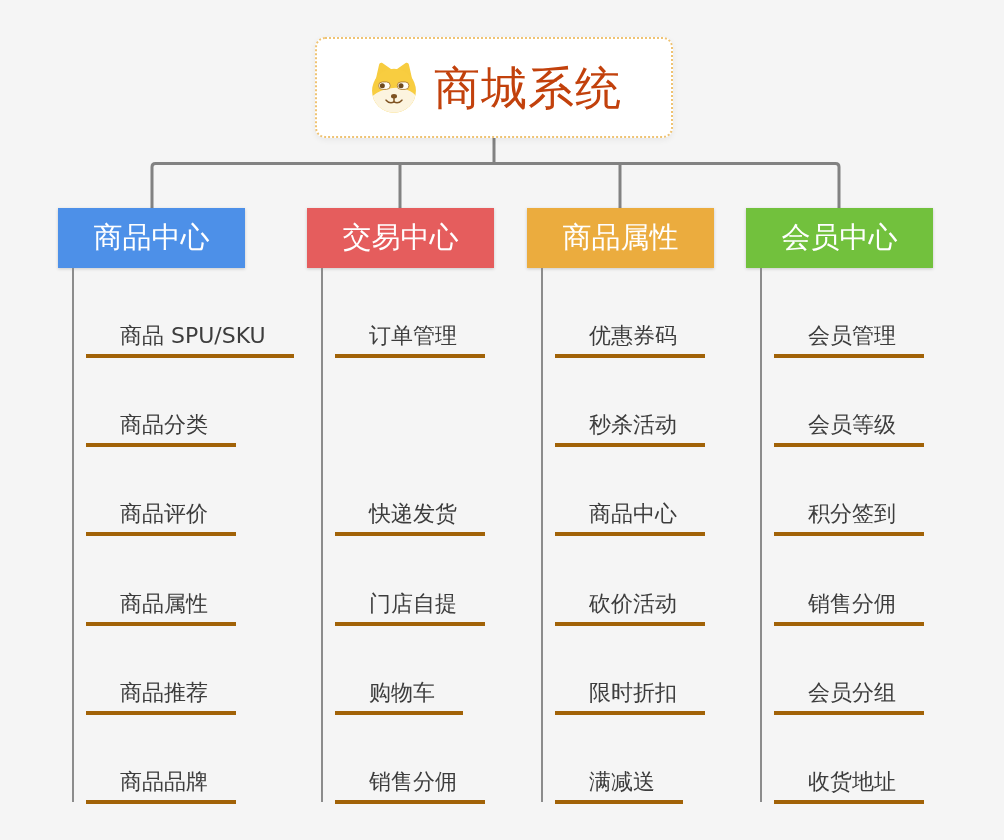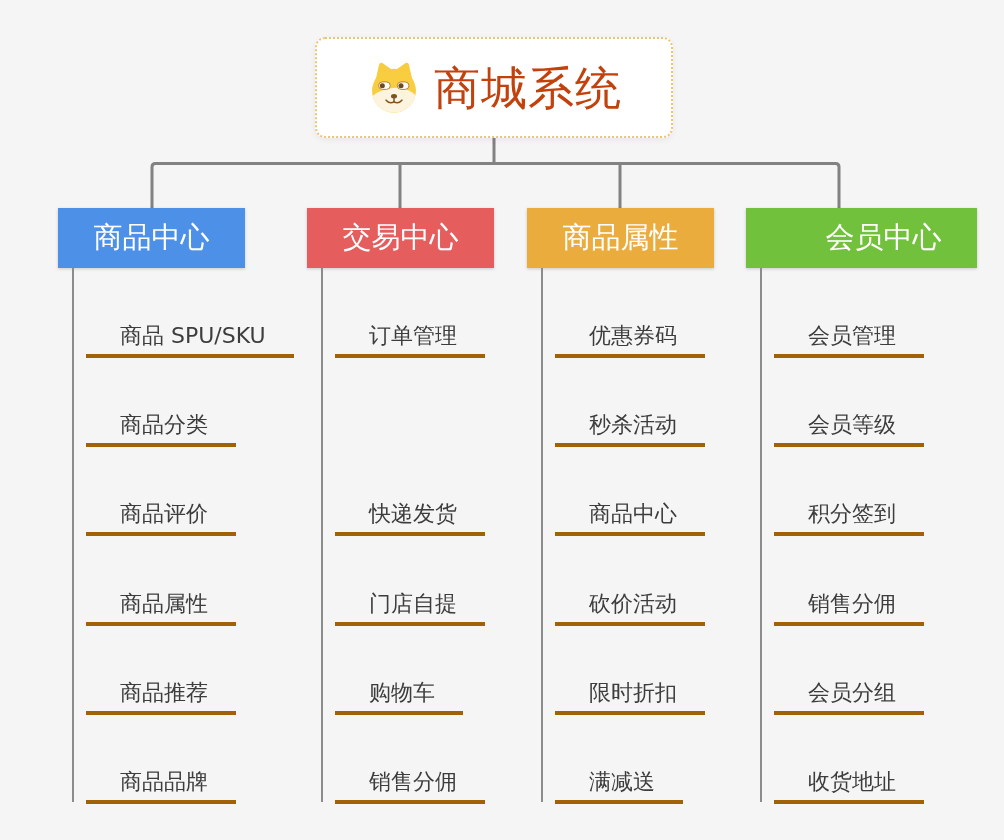--- a/index.html
+++ b/index.html
@@ -126,21 +126,21 @@
     <div class="trunk"></div>
     <div class="leaf r0">优惠券码</div>
     <div class="leaf r1">秒杀活动</div>
     <div class="leaf r2">商品中心</div>
     <div class="leaf r3">砍价活动</div>
     <div class="leaf r4">限时折扣</div>
     <div class="leaf r5">满减送</div>
   </div>
 
   <div class="branch b3">
-    <div class="branch-header" style="background-color: rgb(114, 193, 61); padding-left: 44px;">会员中心</div>
+    <div class="branch-header" style="background-color: rgb(114, 193, 61);">会员中心</div>
     <div class="trunk"></div>
     <div class="leaf r0">会员管理</div>
     <div class="leaf r1">会员等级</div>
     <div class="leaf r2">积分签到</div>
     <div class="leaf r3">销售分佣</div>
     <div class="leaf r5">收货地址</div>
     <div class="leaf r4">会员分组</div>
   </div>
 
 </div>

